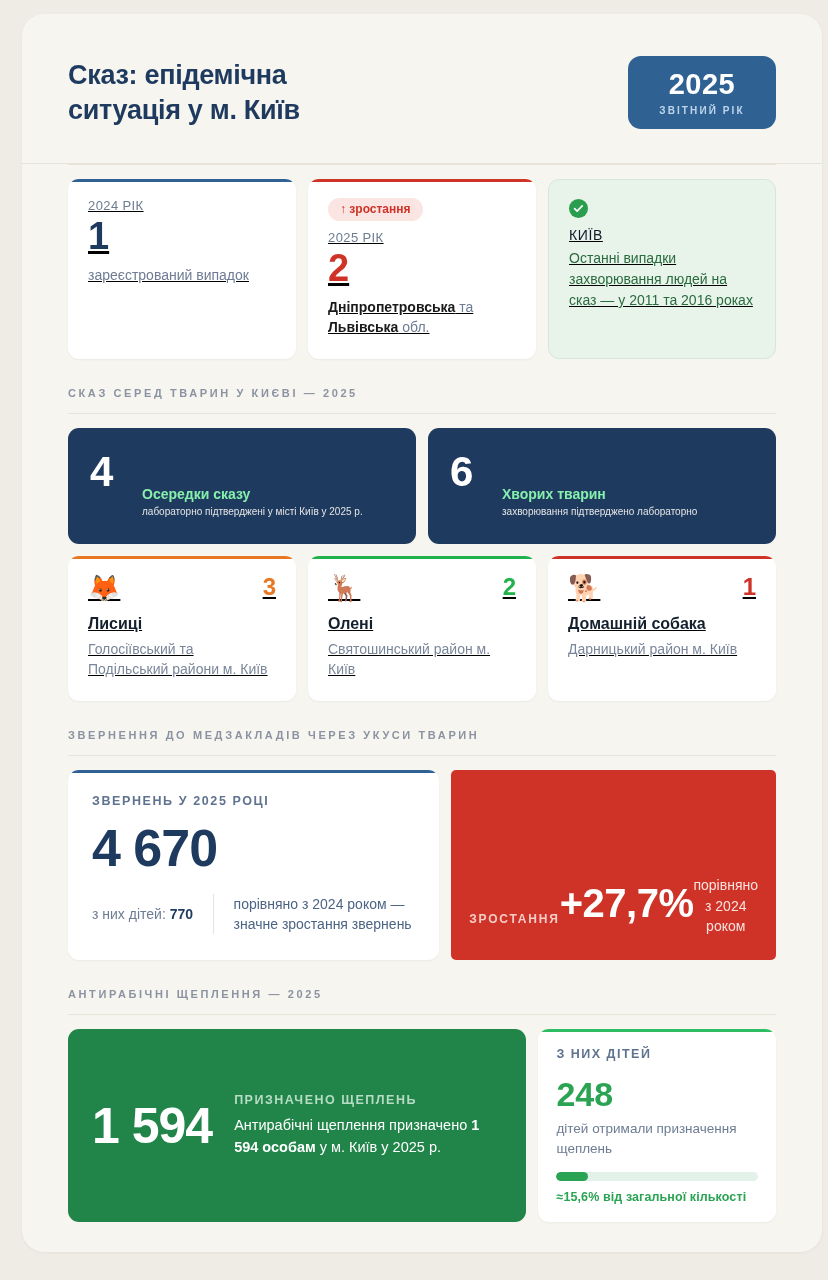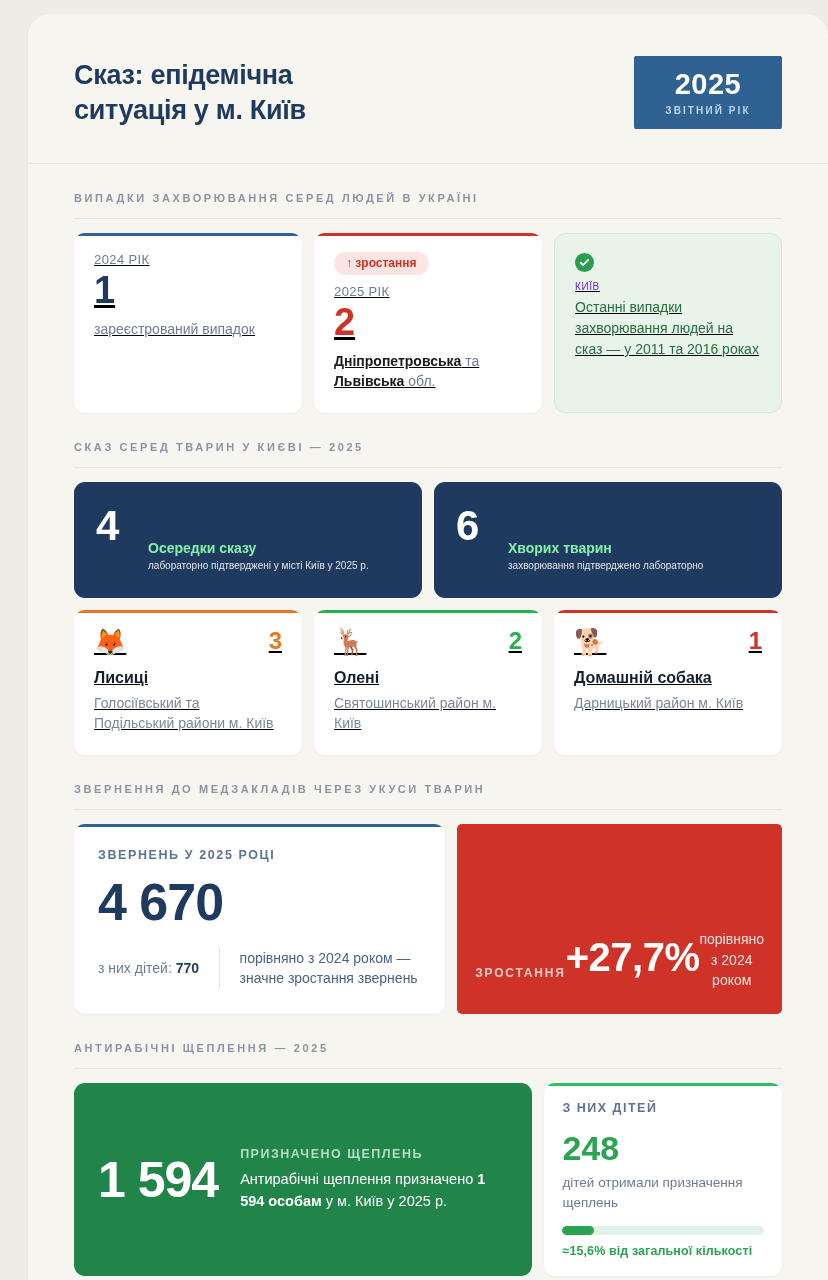--- a/index.html
+++ b/index.html
@@ -9,21 +9,21 @@
     height: 1280px;
     background: #efece5;
     font-family: "Liberation Sans", "DejaVu Sans", sans-serif;
     -webkit-font-smoothing: antialiased;
   }
 
   .page {
     width: 656px;
     height: 1280px;
     background: #efece5;
-    padding: 14px 14px 24px 28px;
+    padding: 14px 14px 24px 22px;
   }
 
   .sheet {
     background: #f7f5ef;
     border-radius: 22px;
     width: 800px;
     min-height: 1230px;
     padding: 0 0 30px 0;
     box-shadow: 0 1px 3px rgba(20,30,60,.05);
     overflow: hidden;
@@ -40,21 +40,21 @@
   .title {
     font-size: 27px;
     line-height: 1.28;
     font-weight: 700;
     color: #1e3a5f;
     letter-spacing: -0.3px;
     max-width: 470px;
   }
   .year-badge {
     background: #2f6193;
-    border-radius: 2px;
+    border-radius: 13px;
     padding: 14px 26px 13px 26px;
     text-align: center;
     min-width: 148px;
   }
   .year-badge .yb-num {
     font-size: 29px;
     font-weight: 700;
     color: #ffffff;
     letter-spacing: 0.5px;
     line-height: 1;
@@ -159,22 +159,22 @@
     width: 19px; height: 19px;
     border-radius: 50%;
     background: #2a9d4e;
     display: flex;
     align-items: center;
     justify-content: center;
     margin-bottom: 9px;
   }
   .check-icon svg { display: block; }
   .green-label {
-    font-size: 10px;
-    color: #6d28d9;
+    font-size: 14px;
+    color: #0f172a;
     letter-spacing: .6px;
     margin-bottom: 5px;
     margin-top: 7px;
   }
   .green-text {
     font-size: 14px;
     line-height: 1.5;
     color: #2a6b3f;
   }
 
@@ -398,21 +398,20 @@
         <div>Сказ: епідемічна</div>
         <div>ситуація у м. Київ</div>
       </div>
       <div class="year-badge">
         <div class="yb-num">2025</div>
         <div class="yb-sub">ЗВІТНИЙ РІК</div>
       </div>
     </div>
 
     <div class="section">
-      <div class="section-label">ВИПАДКИ ЗАХВОРЮВАННЯ СЕРЕД ЛЮДЕЙ В УКРАЇНІ</div>
       <div class="rule"></div>
 
       <div class="grid-3">
 
         <div class="card topbar" style="--bar:#2f6193;">
           <div class="kicker">2024 РІК</div>
           <div class="bignum">1</div>
           <div class="desc">зареєстрований випадок</div>
         </div>
 

